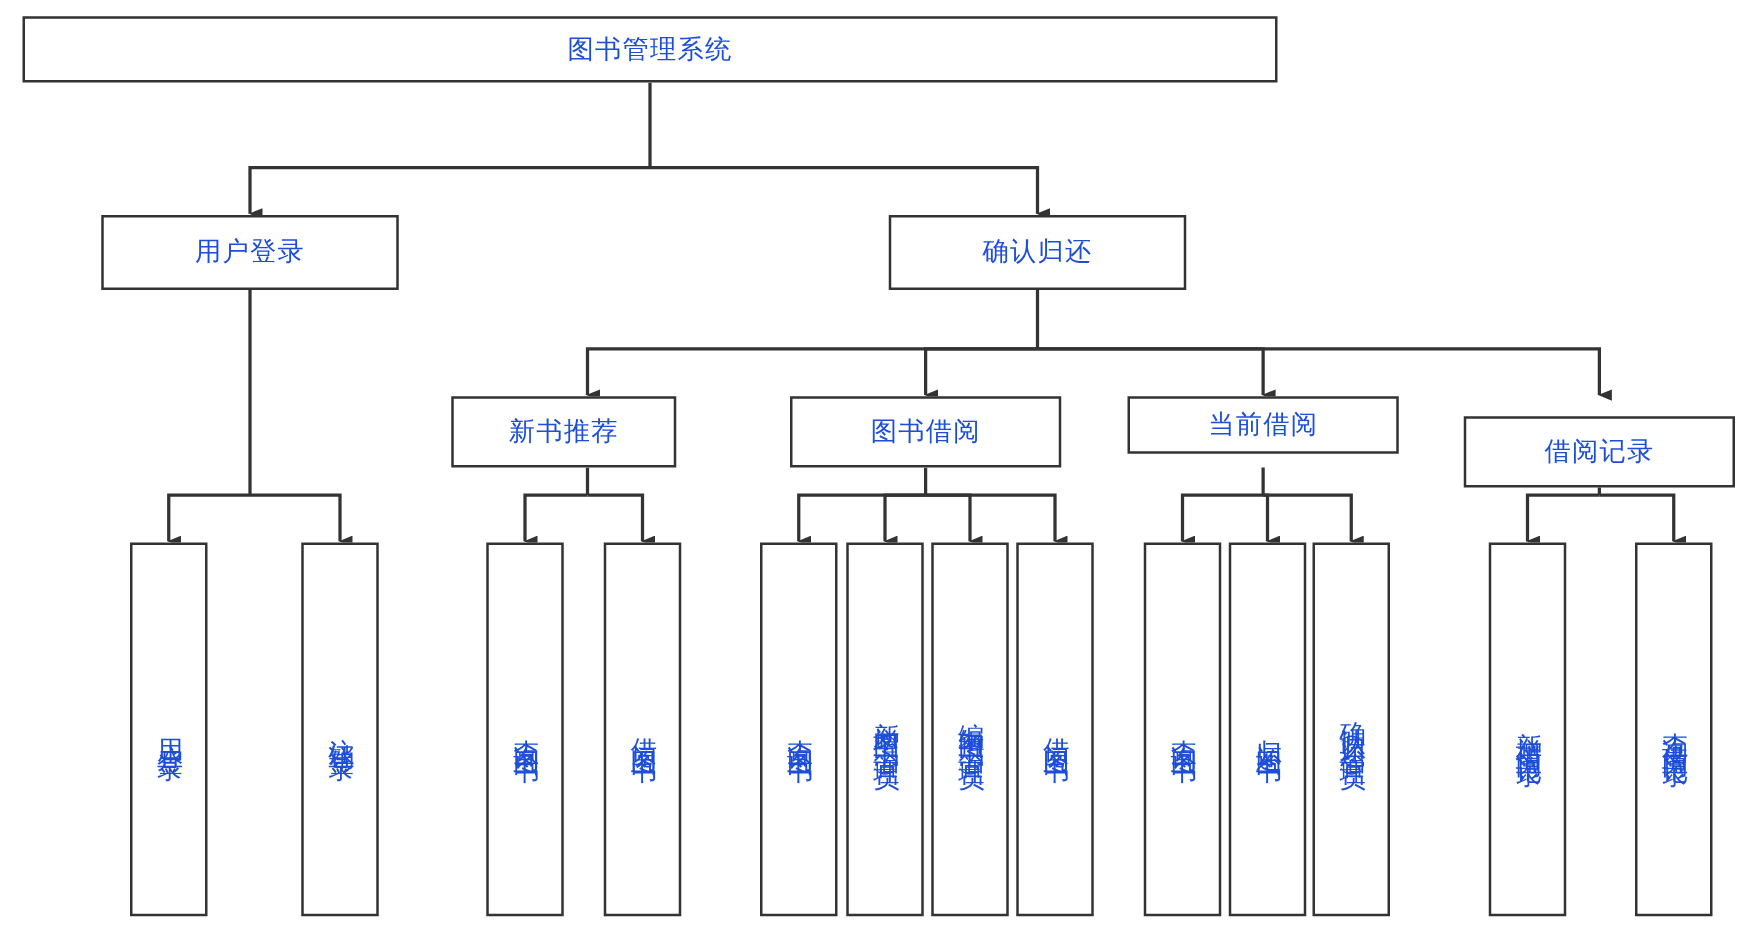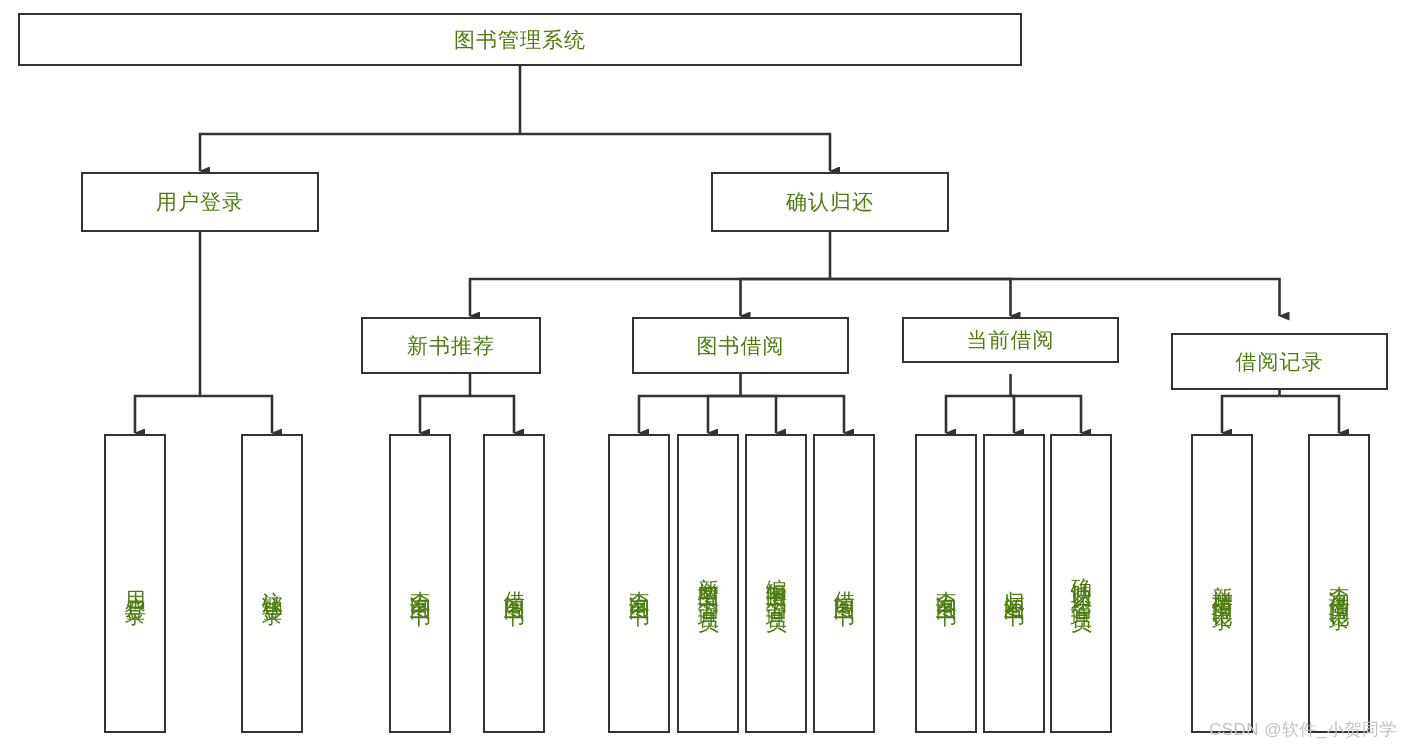--- a/index.html
+++ b/index.html
@@ -26,21 +26,21 @@
     pointer-events: none;
   }
   .node {
     position: absolute;
     box-sizing: border-box;
     border: 2px solid #333333;
     background: #ffffff;
     display: flex;
     align-items: center;
     justify-content: center;
-    color: #4d7c0f;
+    color: #1d4ed8;
     z-index: 2;
   }
   .node-horizontal {
     font-size: 21px;
     line-height: 1.2;
     letter-spacing: 1px;
     white-space: nowrap;
   }
   .node-vertical {
     writing-mode: vertical-rl;
@@ -117,14 +117,13 @@
       <div class="node node-vertical" style="left: 608px; top: 434px; width: 62px; height: 299px;">查询图书</div>
       <div class="node node-vertical" style="left: 677px; top: 434px; width: 62px; height: 299px;">新增图书（管理员）</div>
       <div class="node node-vertical" style="left: 745px; top: 434px; width: 62px; height: 299px;">编辑图书（管理员）</div>
       <div class="node node-vertical" style="left: 813px; top: 434px; width: 62px; height: 299px;">借阅图书</div>
       <div class="node node-vertical" style="left: 915px; top: 434px; width: 62px; height: 299px;">查询图书</div>
       <div class="node node-vertical" style="left: 983px; top: 434px; width: 62px; height: 299px;">归还图书</div>
       <div class="node node-vertical" style="left: 1050px; top: 434px; width: 62px; height: 299px;">确认归还（管理员）</div>
       <div class="node node-vertical" style="left: 1191px; top: 434px; width: 62px; height: 299px;">新增借阅记录</div>
       <div class="node node-vertical" style="left: 1308px; top: 434px; width: 62px; height: 299px;">查询借阅记录</div>
     </div>
-  <div class="watermark">CSDN @软件_小贺同学</div>
 </div>
 
 </body></html>

